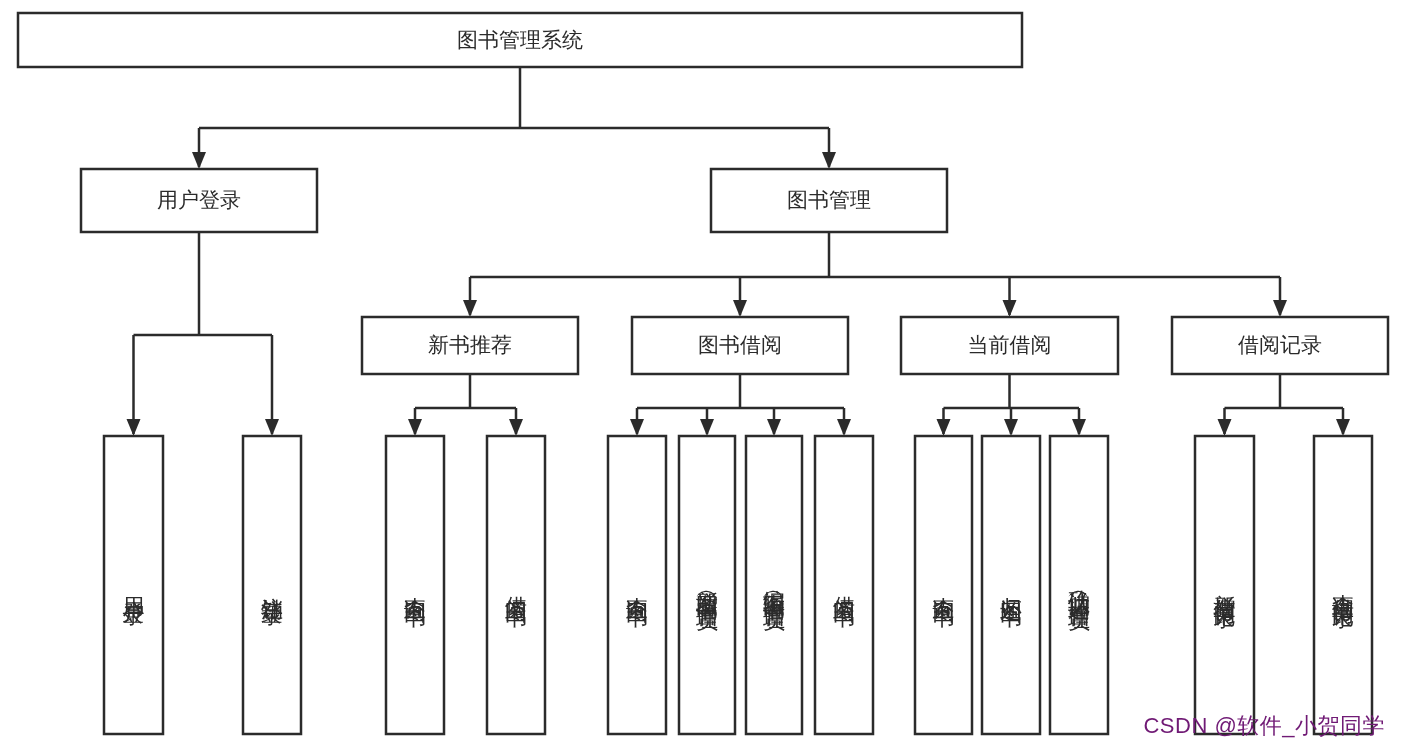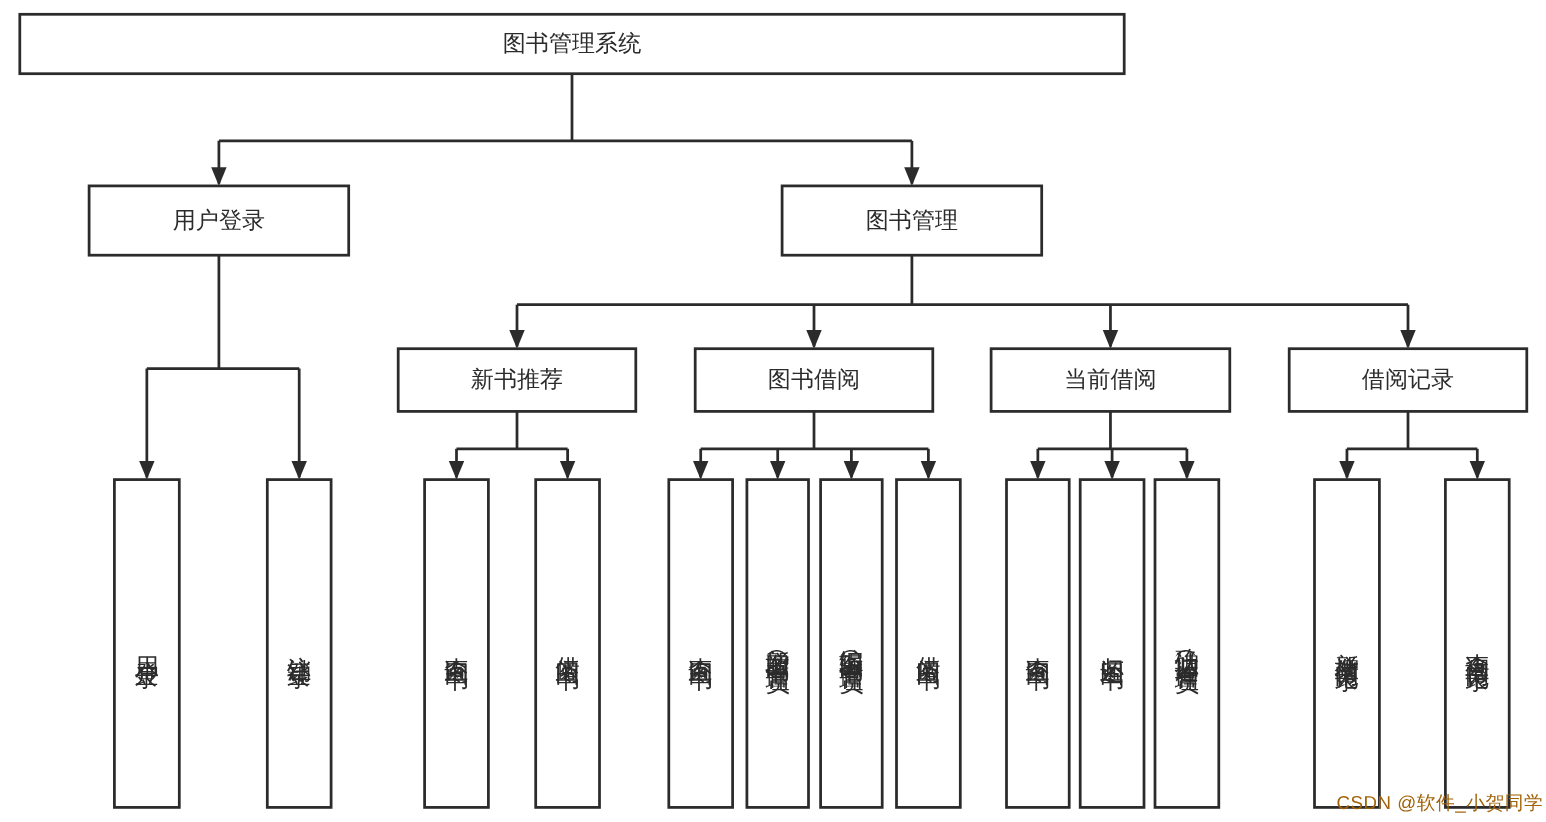--- a/index.html
+++ b/index.html
@@ -58,25 +58,25 @@
     text-orientation: upright;
     font-family: "Liberation Sans", sans-serif;
     font-size: 22px;
     color: #2b2b2b;
     line-height: 1;
     letter-spacing: 3px;
     white-space: nowrap;
   }
   .watermark {
     position: absolute;
-    right: 2px;
+    right: 20px;
     bottom: 6px;
     font-family: "Liberation Sans", sans-serif;
-    font-size: 17px;
-    color: #a16207;
+    font-size: 22px;
+    color: #701a75;
     white-space: nowrap;
     letter-spacing: 0.5px;
   }
 </style>
 </head>
 <body>
 
 <div id="diagram-root">
 
   <svg class="tree" viewBox="0 0 1405 747">

